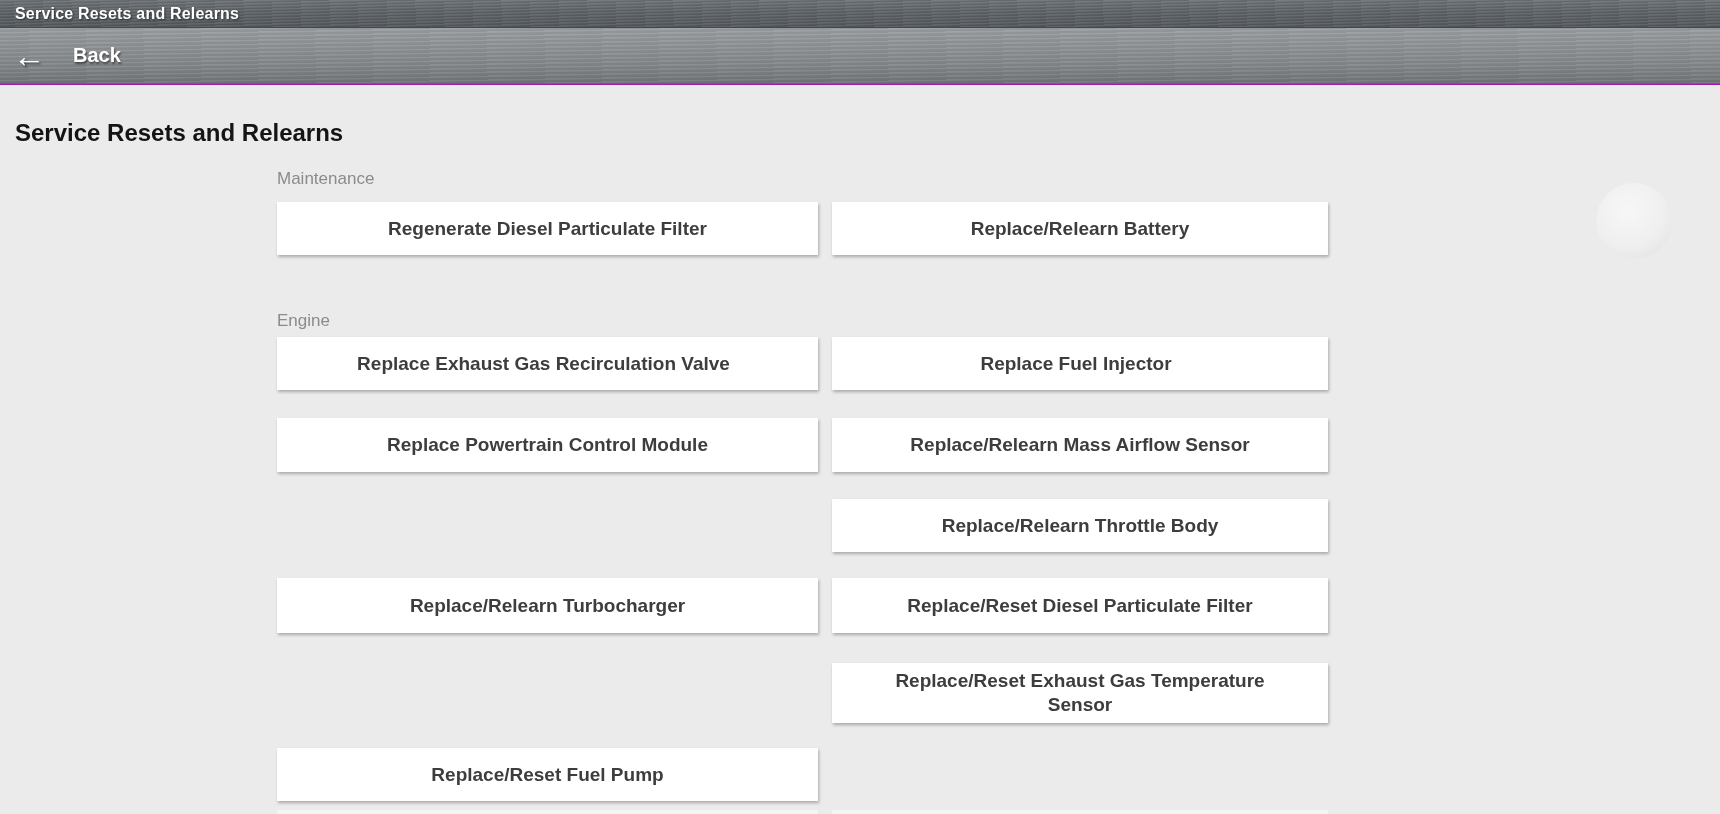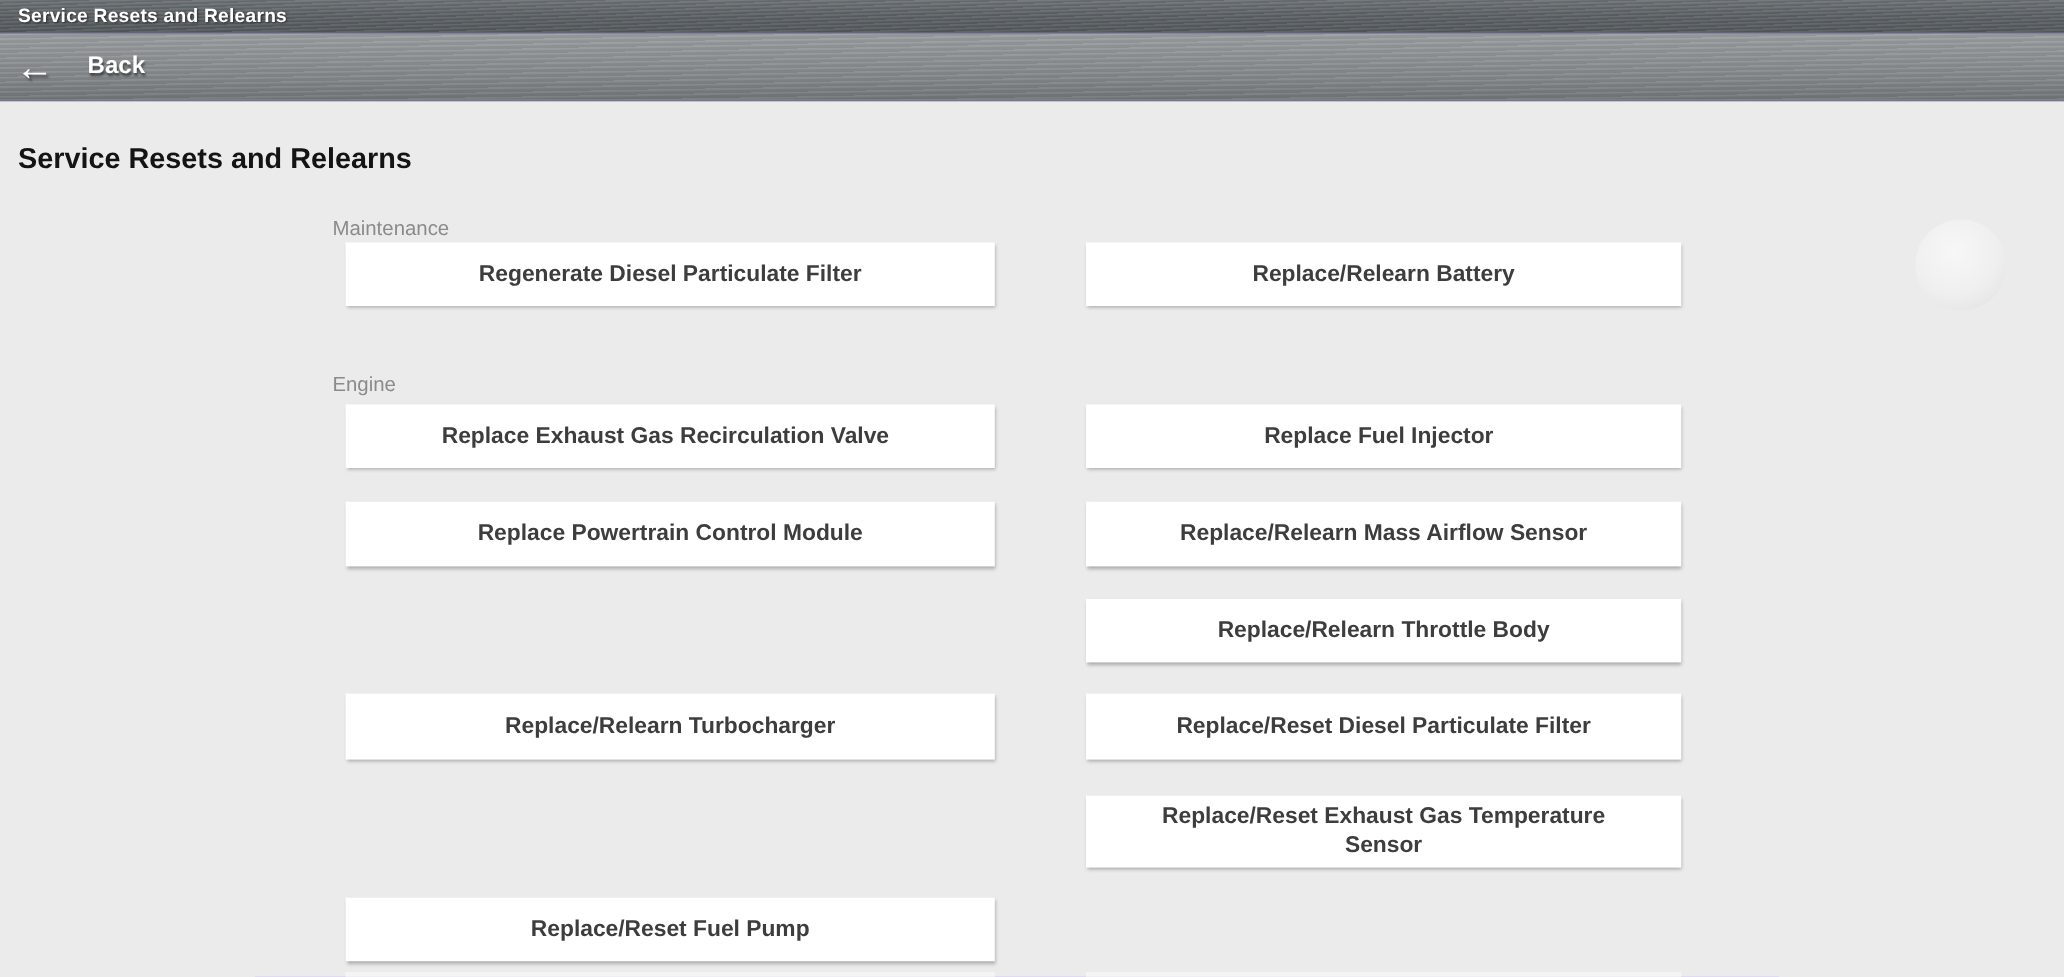--- a/index.html
+++ b/index.html
@@ -4,21 +4,21 @@
 <style>
   * { margin: 0; padding: 0; box-sizing: border-box; }
   html, body { width: 1720px; height: 814px; }
   body { font-family: "Liberation Sans", sans-serif; }
 
   .screen {
     position: relative;
     width: 1720px;
     height: 814px;
     overflow: hidden;
-    background: #c4b5fd;
+    background: #a21caf;
   }
 
   
   .titlebar {
     position: absolute;
     left: 0; top: 0;
     width: 1720px; height: 28px;
     background:
       repeating-linear-gradient(178deg,
         rgba(255,255,255,0.07) 0px, rgba(255,255,255,0.07) 1px,
@@ -90,42 +90,42 @@
     font-weight: bold;
     color: #141414;
   }
 
   .section-label {
     position: absolute;
     left: 277px;
     font-size: 17px;
     color: #8b8b8b;
   }
-  .lbl-maintenance { top: 96px; }
+  .lbl-maintenance { top: 84px; }
   .lbl-engine { top: 226px; }
 
   .svc-btn {
     position: absolute;
     background: #ffffff;
     border: none;
     box-shadow: 1px 2px 3px rgba(0,0,0,0.28);
     display: flex;
     align-items: center;
     justify-content: center;
     text-align: center;
     font-family: inherit;
     font-size: 19px;
     font-weight: bold;
     color: #3d3d3d;
     line-height: 1.25;
     padding: 0 40px;
     cursor: pointer;
   }
-  .colL { left: 288px; width: 541px; }
-  .colR { left: 905px; width: 496px; }
+  .colL { left: 277px; width: 541px; }
+  .colR { left: 832px; width: 496px; }
   .r1 { top: 117px; height: 53px; }
   .r2 { top: 252px; height: 53px; padding-left: 32px; }
   .r3 { top: 333px; height: 54px; }
   .r4 { top: 414px; height: 53px; }
   .r5 { top: 493px; height: 55px; }
   .r6 { top: 578px; height: 60px; }
   .r7 { top: 663px; height: 53px; }
   .r8 { top: 725px; height: 40px; box-shadow: none; background: #f4f4f4; }
 
   .floating-ball {

